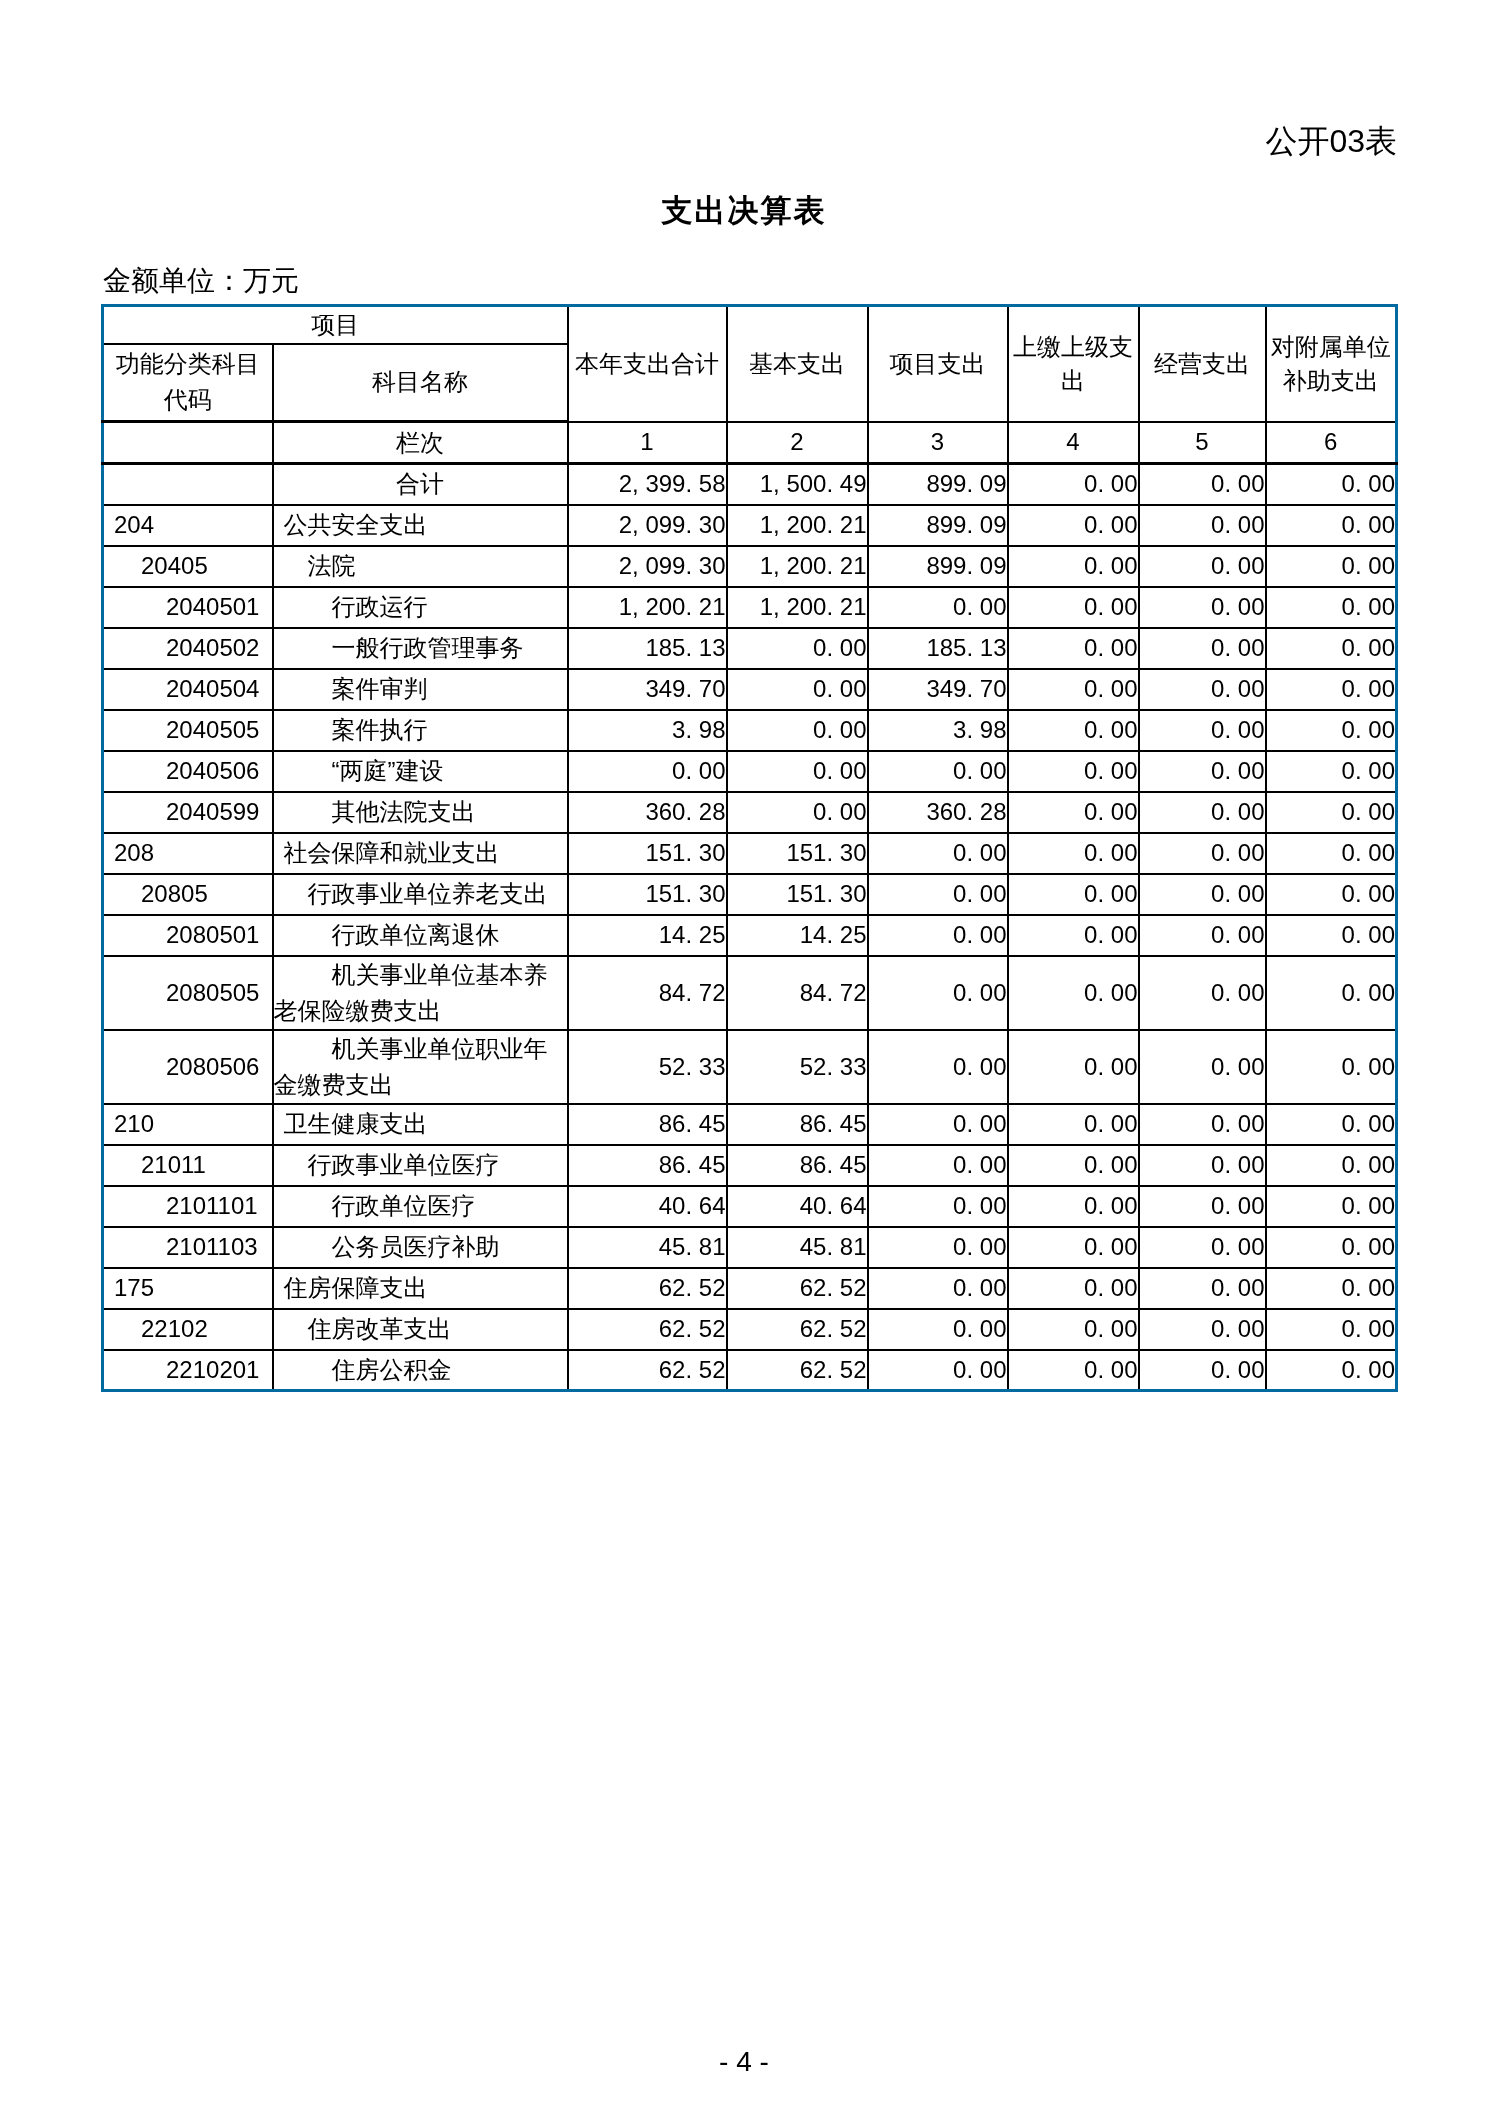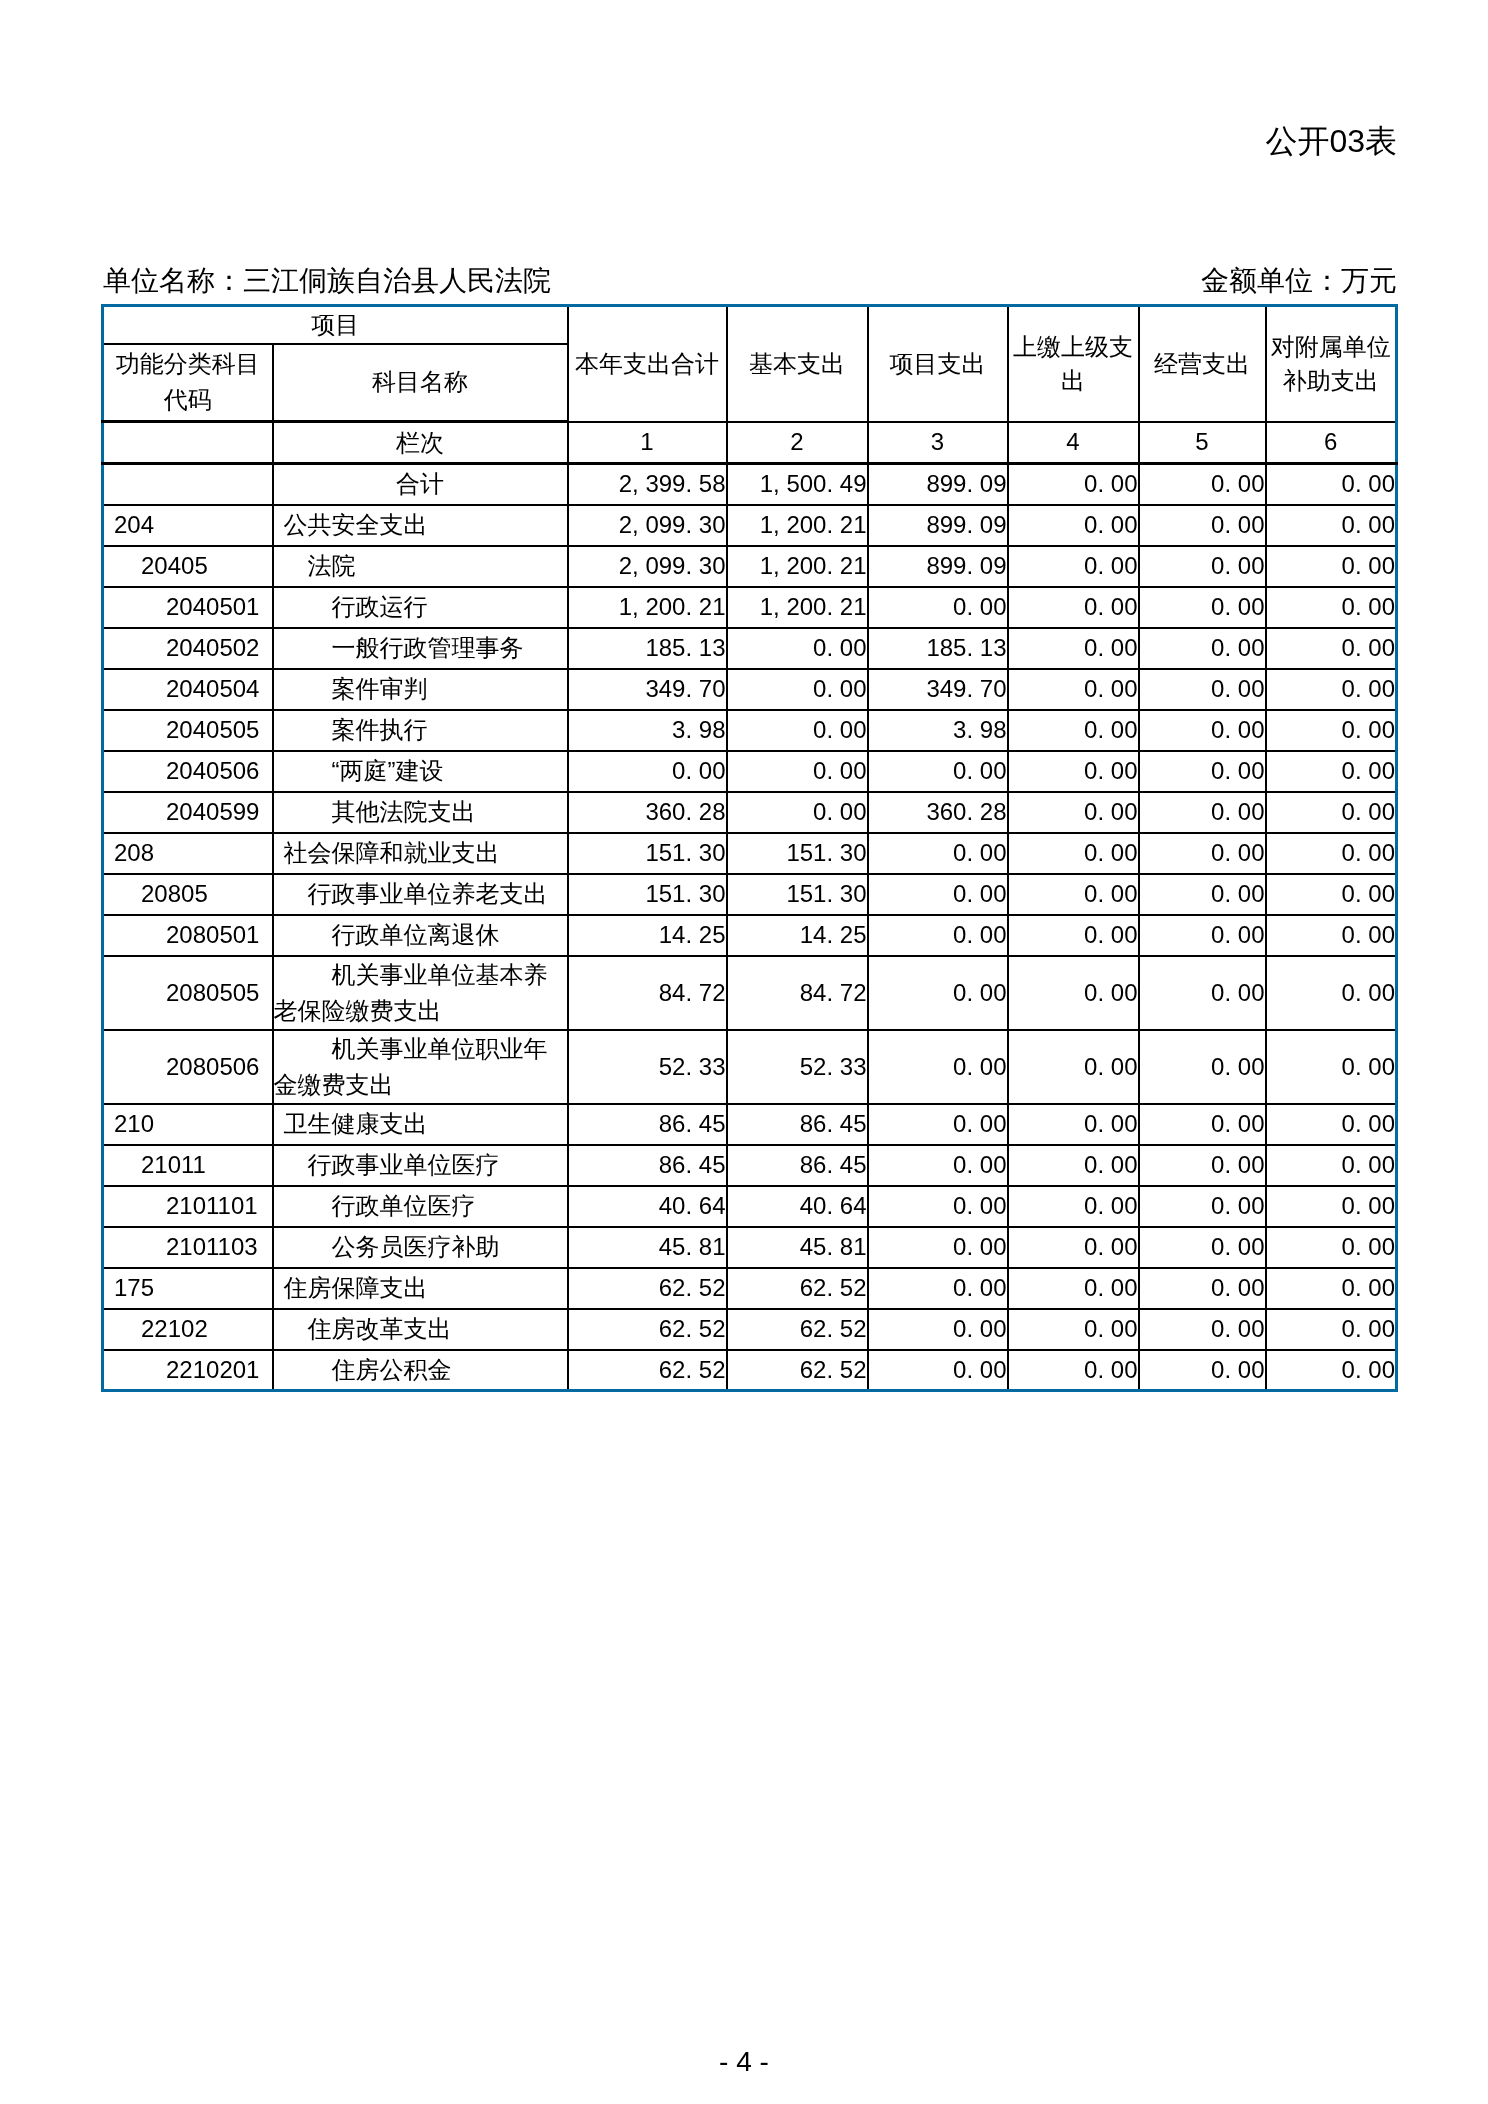--- a/index.html
+++ b/index.html
@@ -40,23 +40,23 @@
   .note { position:absolute; top:1412px; left:103px; font-size:24px; }
   .page-num { position:absolute; top:2046px; left:0; width:100%; text-align:center; font-size:28px; }
 </style>
 </head>
 <body>
 
 <div class="page">
 
   <div class="sheet-label">公开03表</div>
 
+  <div class="doc-title">支出决算表</div>
 
   <div class="meta">
-    <span>单位名称：三江侗族自治县人民法院</span>
     <span>金额单位：万元</span>
   </div>
 
   <table class="fin">
     <colgroup>
       <col style="width:170px">
         <col style="width:295px">
         <col style="width:159px">
       <col style="width:141px">
         <col style="width:140px">

